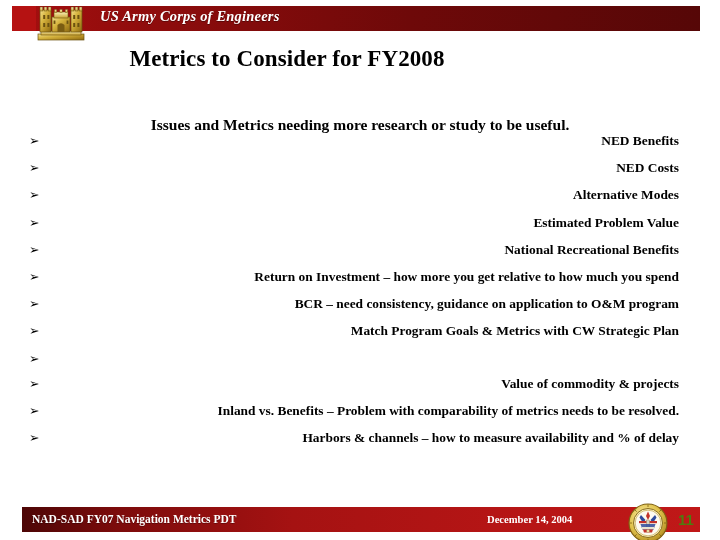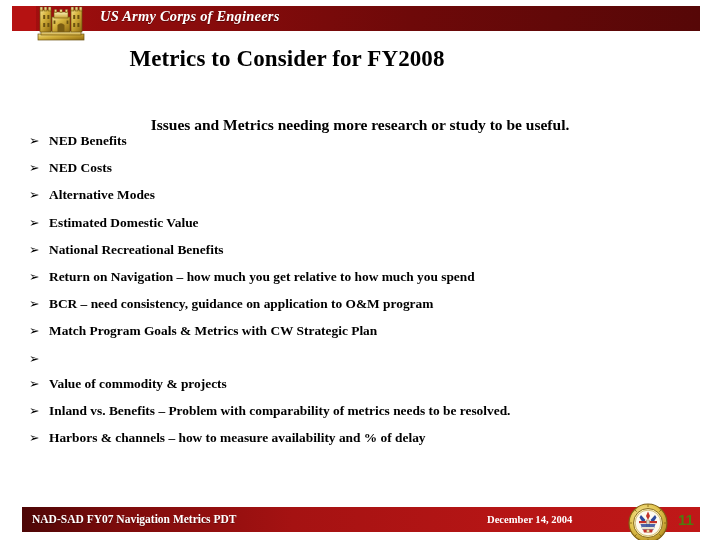--- a/index.html
+++ b/index.html
@@ -95,20 +95,21 @@
     width: 20px;
     font-family: "DejaVu Sans", sans-serif;
     font-size: 12.5px;
     font-weight: normal;
     line-height: 1.4;
     color: #000000;
   }
   .bullet-text {
     flex: 1 1 auto;
     padding-right: 10px;
+    text-align: right;
   }
   .bullet-text .cont {
     display: block;
     padding-left: 6px;
   }
 
   
   #footer-band {
     position: absolute;
     left: 0; top: 503px;
@@ -227,31 +228,31 @@
     <span class="bullet-text">NED Costs</span>
   </div>
 
   <div class="bullet-row">
     <span class="bullet-marker">➢</span>
     <span class="bullet-text">Alternative Modes</span>
   </div>
 
   <div class="bullet-row">
     <span class="bullet-marker">➢</span>
-    <span class="bullet-text">Estimated Domestic Value</span>
+    <span class="bullet-text">Estimated Problem Value</span>
   </div>
 
   <div class="bullet-row">
     <span class="bullet-marker">➢</span>
     <span class="bullet-text">National Recreational Benefits</span>
   </div>
 
   <div class="bullet-row">
     <span class="bullet-marker">➢</span>
-    <span class="bullet-text">Return on Navigation – how much you get relative to how much you spend</span>
+    <span class="bullet-text">Return on Investment – how more you get relative to how much you spend</span>
   </div>
 
   <div class="bullet-row">
     <span class="bullet-marker">➢</span>
     <span class="bullet-text">BCR – need consistency, guidance on application to O&amp;M program</span>
   </div>
 
   <div class="bullet-row">
     <span class="bullet-marker">➢</span>
     <span class="bullet-text">Match Program Goals &amp; Metrics with CW Strategic Plan</span>

